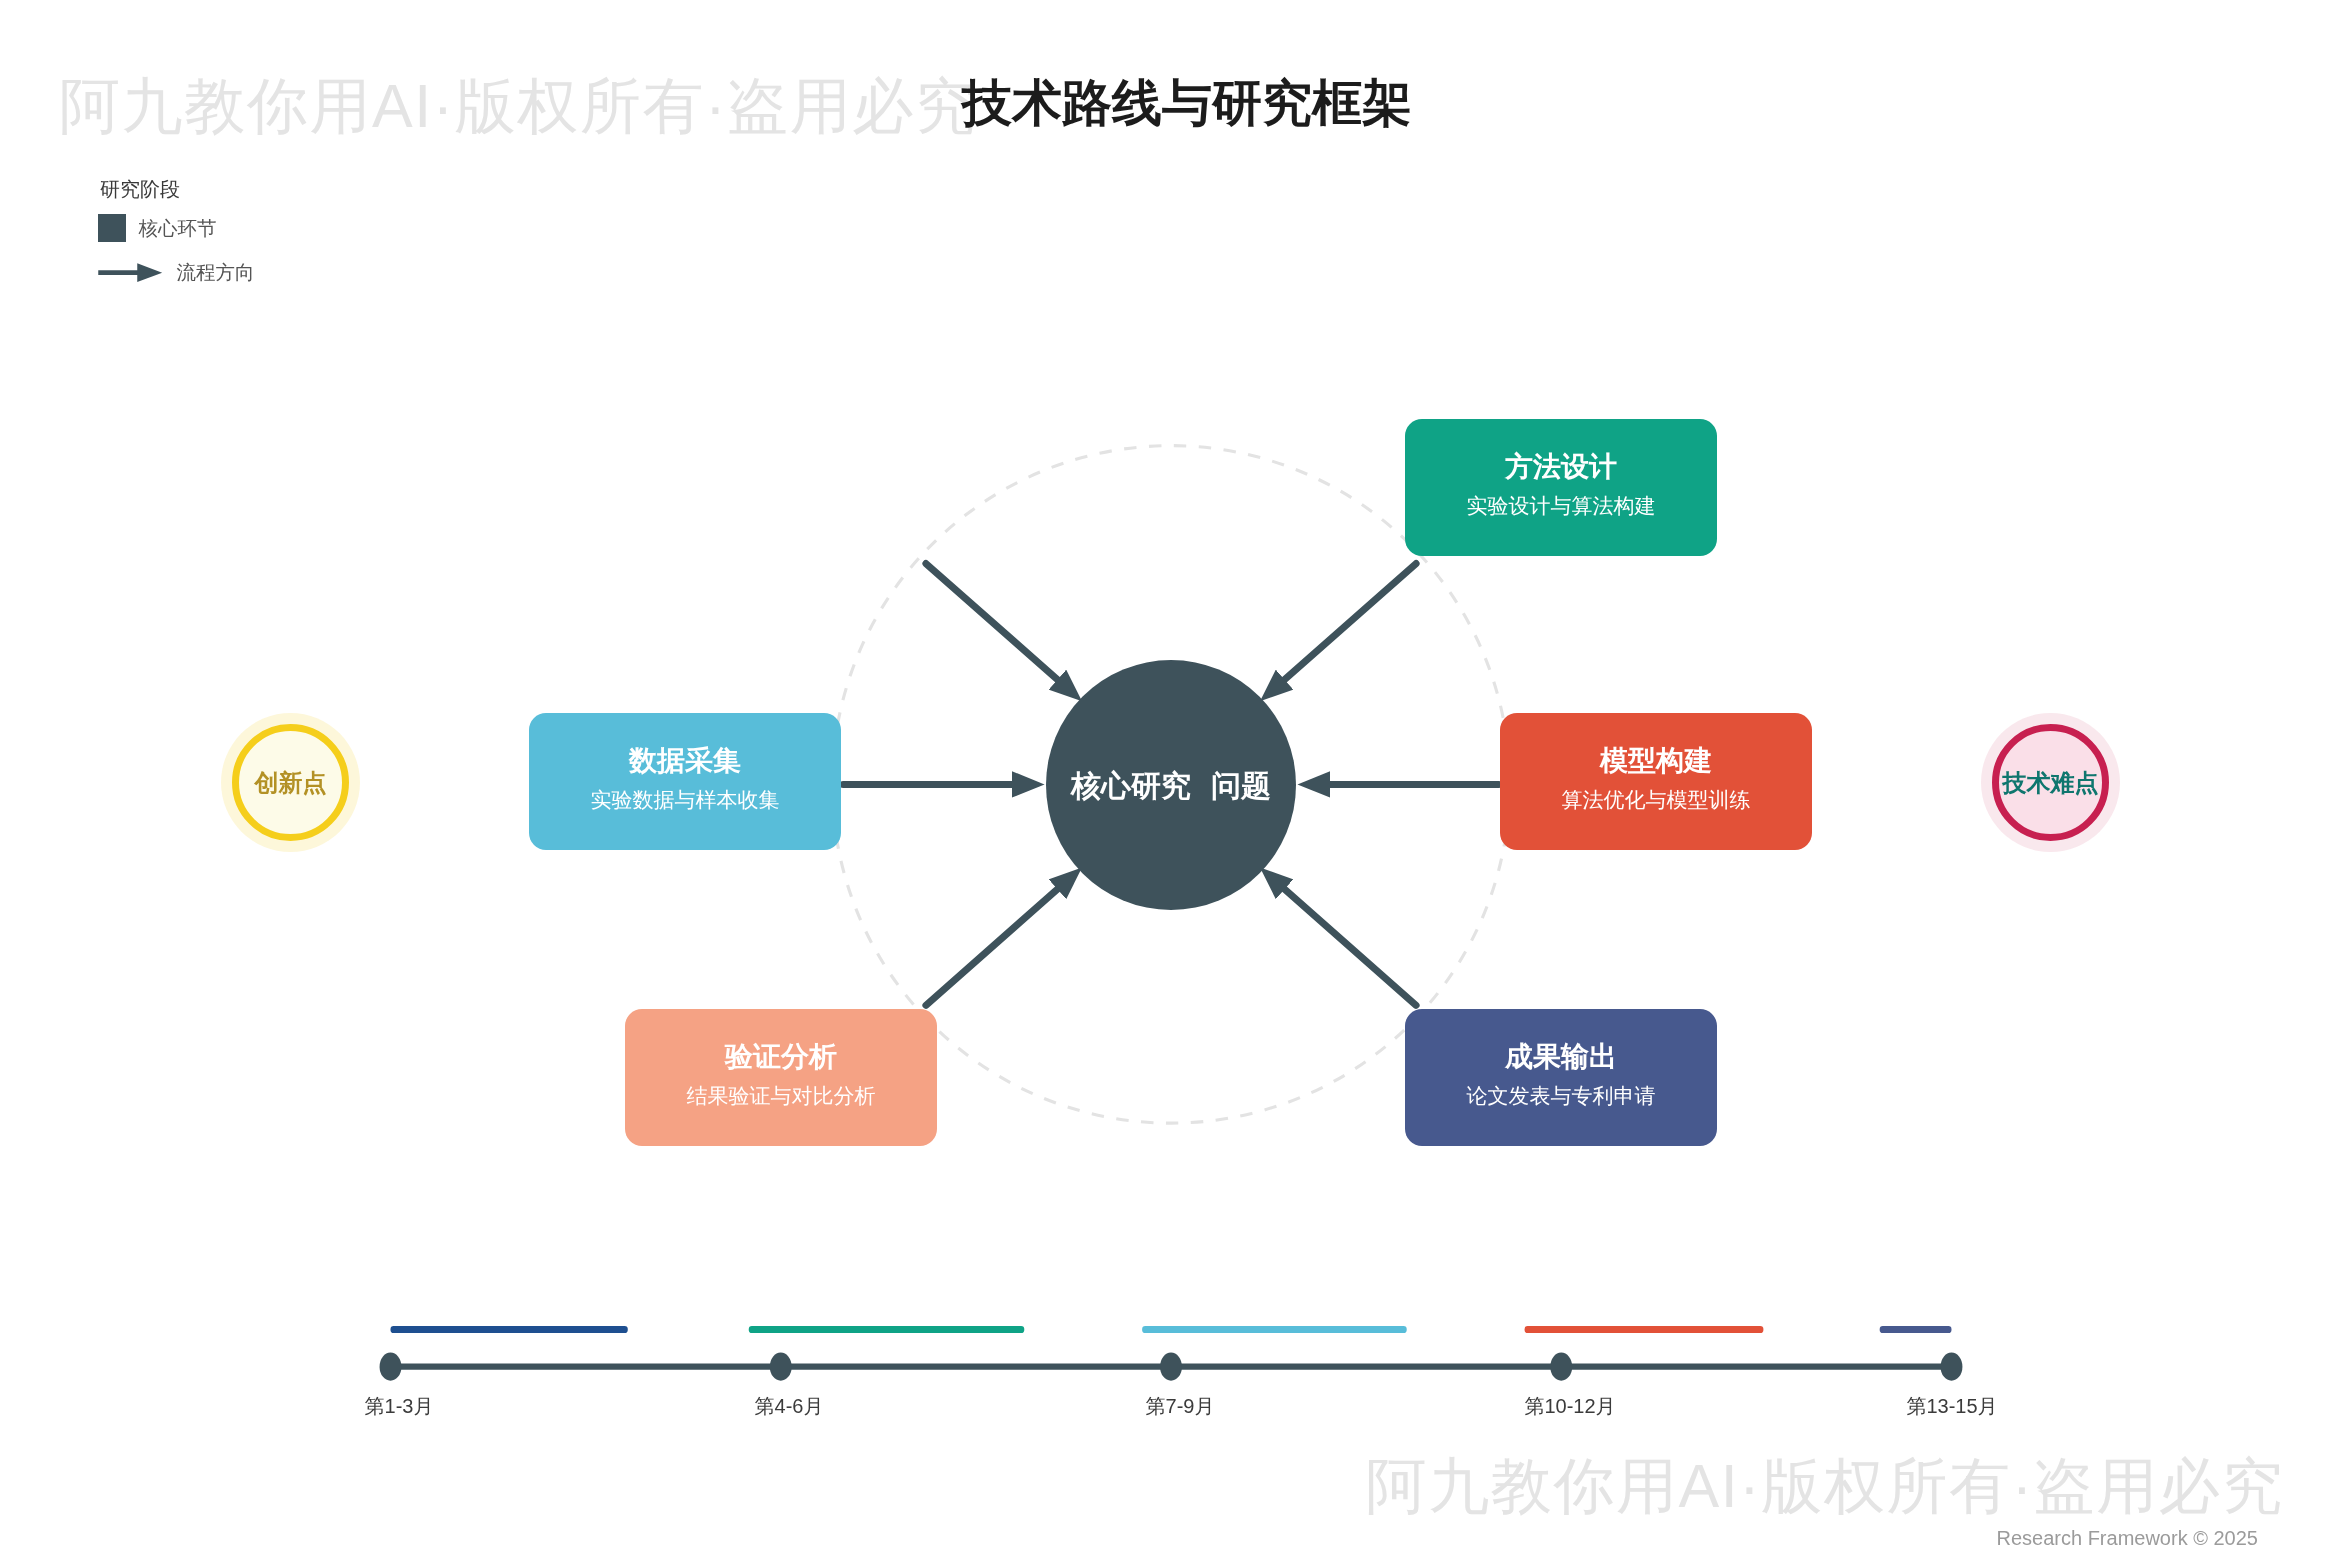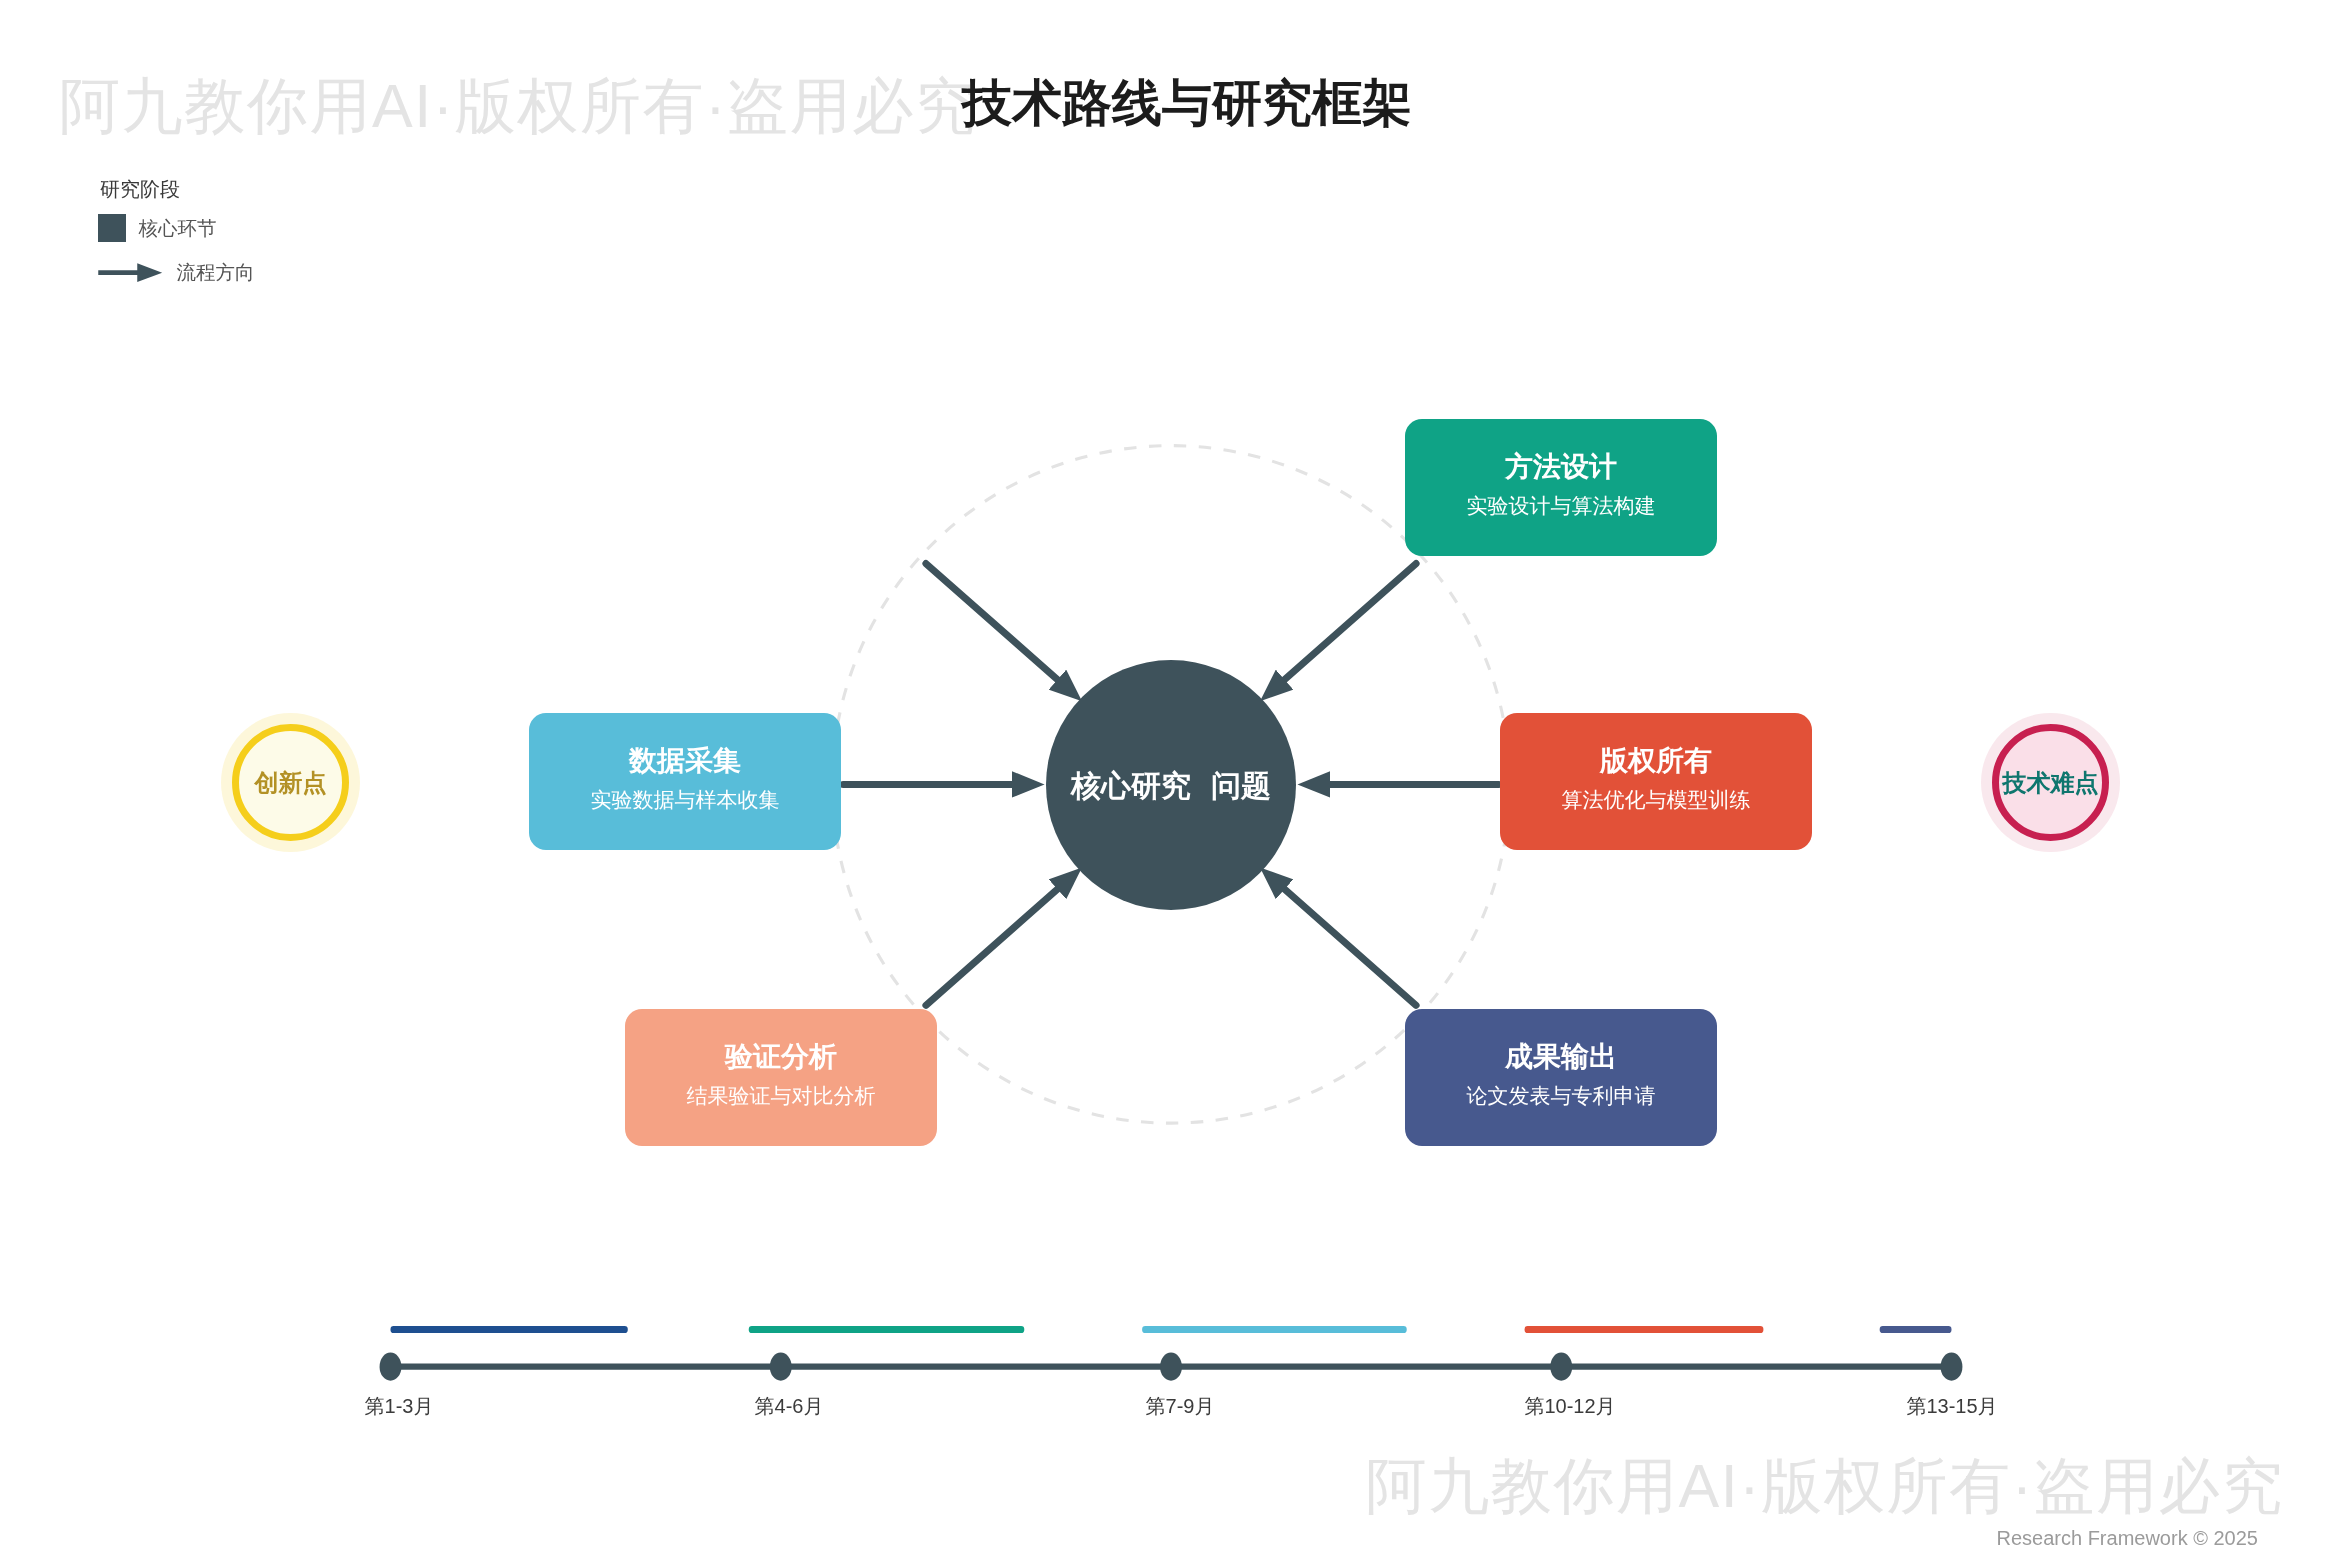--- a/index.html
+++ b/index.html
@@ -114,21 +114,21 @@
 
   <div class="node node-tr" style="background: rgb(15, 163, 134);">
     <div class="node-title">方法设计</div>
     <div class="node-subtitle">实验设计与算法构建</div>
   </div>
   <div class="node node-ml" style="background: rgb(88, 189, 217);">
     <div class="node-title">数据采集</div>
     <div class="node-subtitle">实验数据与样本收集</div>
   </div>
   <div class="node node-mr" style="background: rgb(226, 81, 56);">
-    <div class="node-title">版权所有</div>
+    <div class="node-title">模型构建</div>
     <div class="node-subtitle">算法优化与模型训练</div>
   </div>
   <div class="node node-bl" style="background: rgb(245, 162, 132);">
     <div class="node-title">验证分析</div>
     <div class="node-subtitle">结果验证与对比分析</div>
   </div>
   <div class="node node-br" style="background: rgb(71, 89, 142);">
     <div class="node-title">成果输出</div>
     <div class="node-subtitle">论文发表与专利申请</div>
   </div>

